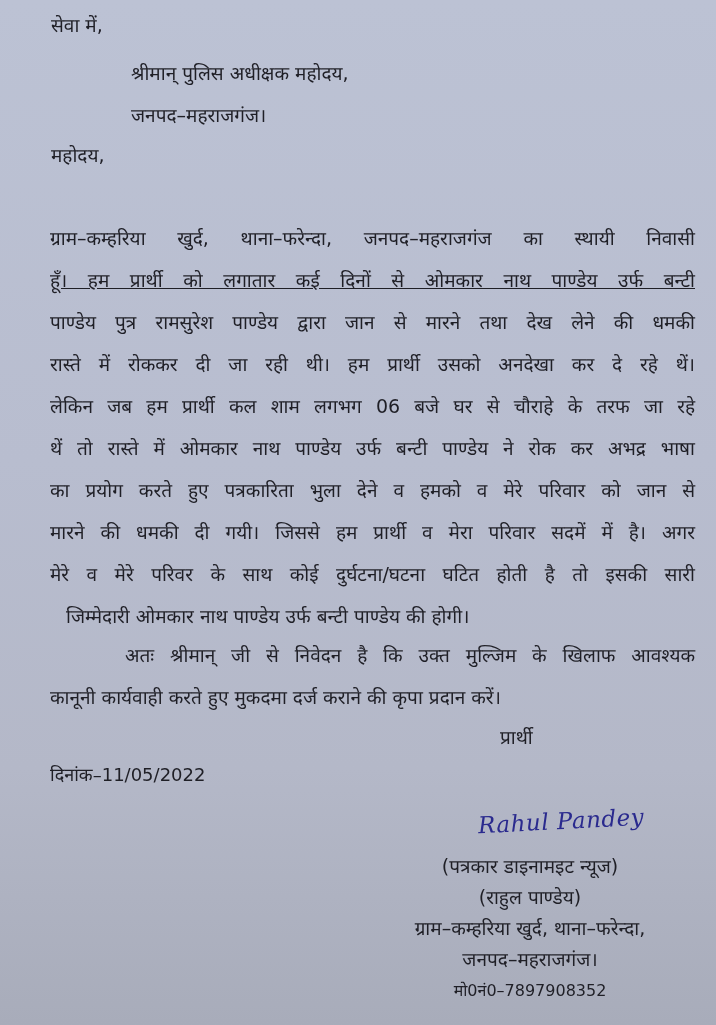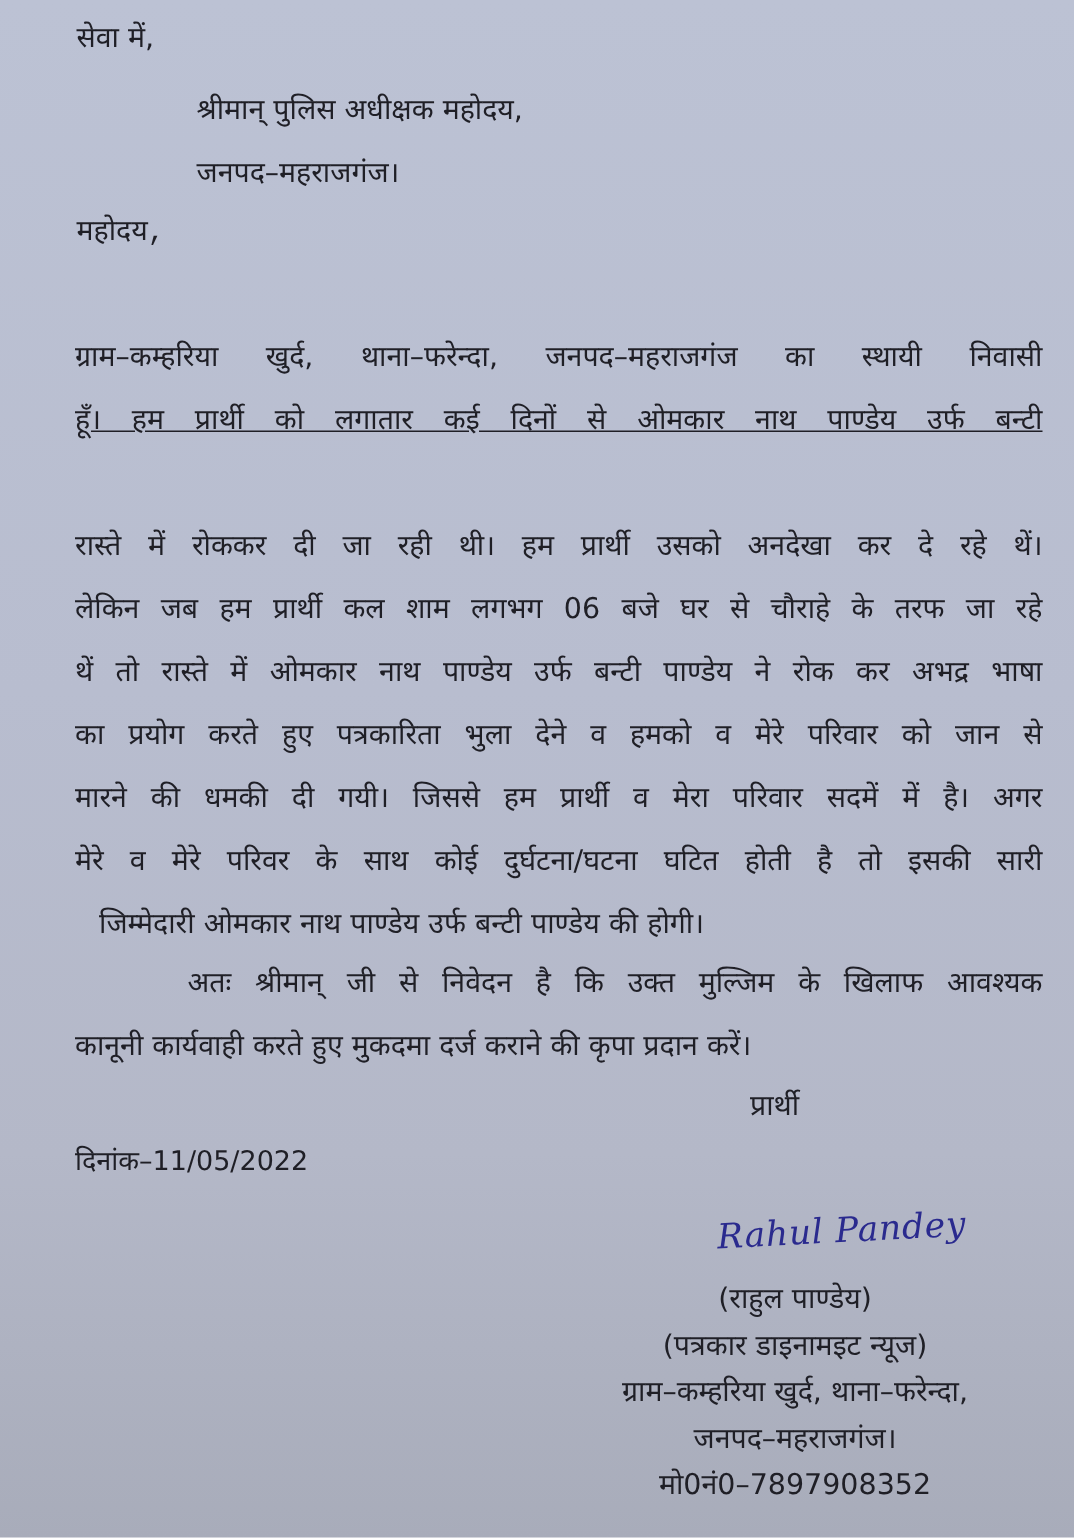--- a/index.html
+++ b/index.html
@@ -60,41 +60,42 @@
 </head>
 <body>
 
 <div class="page">
 
   <div class="line" style="left:51px; top:13px;">सेवा में,</div>
 
   <div class="line" style="left:131px; top:61px;">श्रीमान् पुलिस अधीक्षक महोदय,</div>
   <div class="line" style="left:131px; top:103px;">जनपद–महराजगंज।</div>
 
-  <div class="line" style="left:51px; top:143px;font-family:Liberation Mono, monospace;">महोदय,</div>
+  <div class="line" style="left:51px; top:143px;">महोदय,</div>
 
   <div class="line justify" style="top:226px;">ग्राम–कम्हरिया खुर्द, थाना–फरेन्दा, जनपद–महराजगंज का स्थायी निवासी</div>
   <div class="line justify" style="top:268px;text-decoration:underline;">हूँ। हम प्रार्थी को लगातार कई दिनों से ओमकार नाथ पाण्डेय उर्फ बन्टी</div>
+  <div class="line justify" style="top:310px;">पाण्डेय पुत्र रामसुरेश पाण्डेय द्वारा जान से मारने तथा देख लेने की धमकी</div>
   <div class="line justify" style="top:352px;">रास्ते में रोककर दी जा रही थी। हम प्रार्थी उसको अनदेखा कर दे रहे थें।</div>
   <div class="line justify" style="top:394px;">लेकिन जब हम प्रार्थी कल शाम लगभग 06 बजे घर से चौराहे के तरफ जा रहे</div>
   <div class="line justify" style="top:436px;">थें तो रास्ते में ओमकार नाथ पाण्डेय उर्फ बन्टी पाण्डेय ने रोक कर अभद्र भाषा</div>
   <div class="line justify" style="top:478px;">का प्रयोग करते हुए पत्रकारिता भुला देने व हमको व मेरे परिवार को जान से</div>
   <div class="line justify" style="top:520px;">मारने की धमकी दी गयी। जिससे हम प्रार्थी व मेरा परिवार सदमें में है। अगर</div>
   <div class="line justify" style="top:562px;">मेरे व मेरे परिवर के साथ कोई दुर्घटना/घटना घटित होती है तो इसकी सारी</div>
   <div class="line" style="left:50px; top:604px;margin-left:16px;">जिम्मेदारी ओमकार नाथ पाण्डेय उर्फ बन्टी पाण्डेय की होगी।</div>
 
   <div class="line" style="left:125px; width:570px; top:643px; text-align:justify; text-align-last:justify;">अतः श्रीमान् जी से निवेदन है कि उक्त मुल्जिम के खिलाफ आवश्यक</div>
   <div class="line" style="left:50px; top:685px;">कानूनी कार्यवाही करते हुए मुकदमा दर्ज कराने की कृपा प्रदान करें।</div>
 
   <div class="line" style="left:50px; top:763px; font-size:18px;">दिनांक–11/05/2022</div>
   <div class="line" style="left:500px; top:725px;">प्रार्थी</div>
 
   <div class="signature">Rahul Pandey</div>
 
   <div class="sig-block" style="top:851px;">
+    <span class="line">(पत्रकार डाइनामइट न्यूज)</span>
     <span class="line">(राहुल पाण्डेय)</span>
-    <span class="line">(पत्रकार डाइनामइट न्यूज)</span>
     <span class="line">ग्राम–कम्हरिया खुर्द, थाना–फरेन्दा,</span>
     <span class="line">जनपद–महराजगंज।</span>
-    <span class="line" style="font-size:19px;">मो0नं0–7897908352</span>
+    <span class="line" style="font-size:16px;">मो0नं0–7897908352</span>
   </div>
 
 </div>
 
 </body></html>

